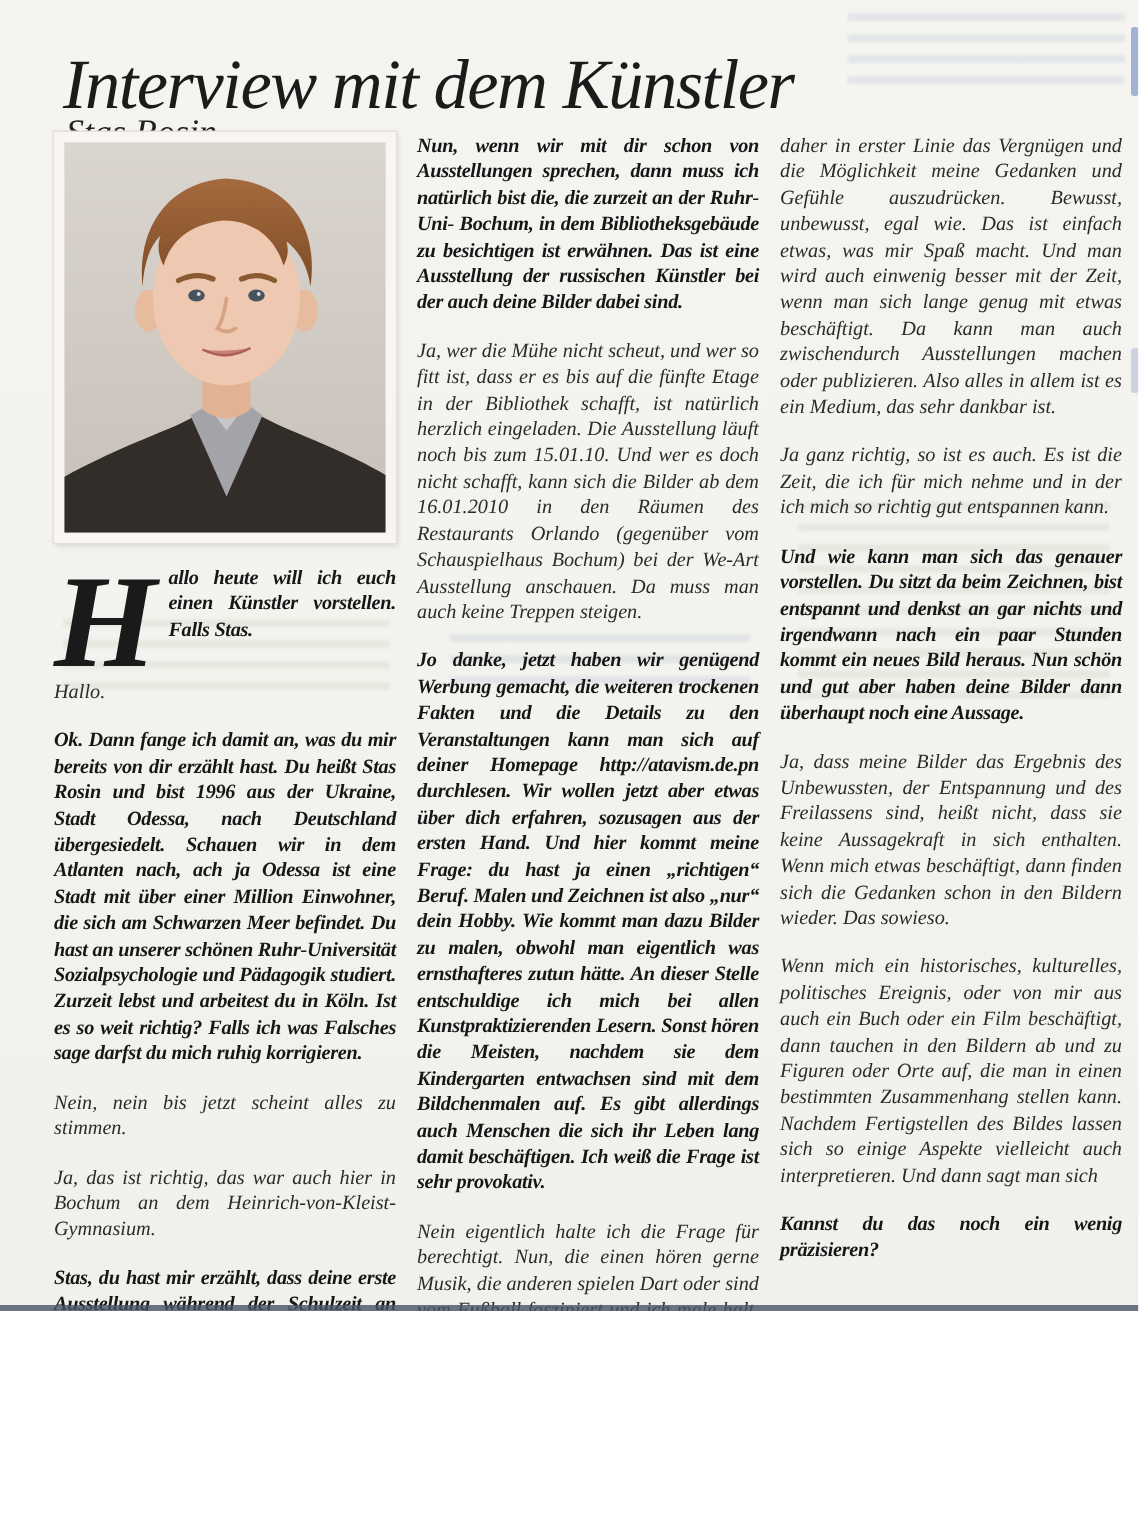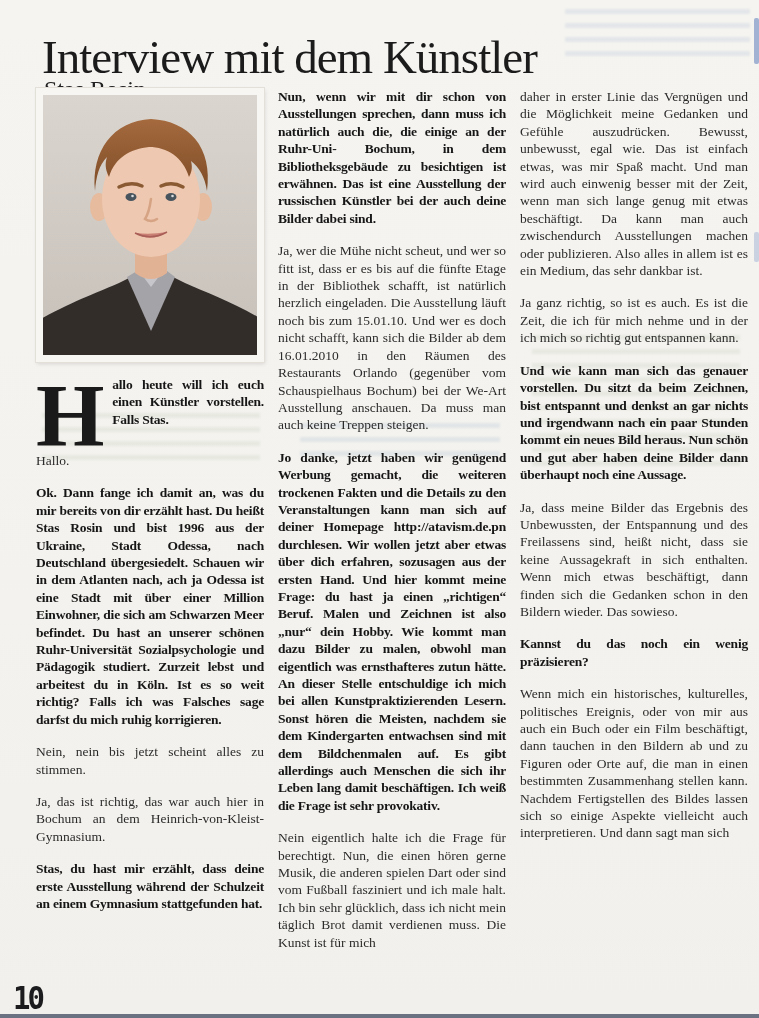--- a/index.html
+++ b/index.html
@@ -1,22 +1,23 @@
 <!DOCTYPE html>
 <html lang="de"><head>
 <meta charset="utf-8">
 <style>
   html,body{margin:0;padding:0;}
   .page{
     position:relative;
-    width:759px;height:1018px;
+    width:759px;height:874px;
     background:linear-gradient(180deg,#f5f4f1 0%,#f3f2ee 60%,#f1f0ec 100%);
     font-family:"Liberation Serif", serif;
     color:#2b2b2b;
     overflow:hidden;
+    font-style:italic;
   }
   
   .title{
     position:absolute;left:42px;top:0px;
     font-size:47px;line-height:1.12;
     letter-spacing:-1px;color:#1b1b1b;font-weight:400;
     white-space:nowrap;
   }
   .subtitle{
     position:absolute;left:44px;top:56px;
@@ -142,31 +143,31 @@
         <span class="dropcap">H</span><span>allo heute will ich euch einen Künstler vorstellen. Falls Stas.</span>
       </p>
       <p class="para clear">Hallo.</p>
       <p class="para bold">Ok. Dann fange ich damit an, was du mir bereits von dir erzählt hast. Du heißt Stas Rosin und bist 1996 aus der Ukraine, Stadt Odessa, nach Deutschland übergesiedelt. Schauen wir in dem Atlanten nach, ach ja Odessa ist eine Stadt mit über einer Million Einwohner, die sich am Schwarzen Meer befindet. Du hast an unserer schönen Ruhr-Universität Sozialpsychologie und Pädagogik studiert. Zurzeit lebst und arbeitest du in Köln. Ist es so weit richtig? Falls ich was Falsches sage darfst du mich ruhig korrigieren.</p>
       <p class="para">Nein, nein bis jetzt scheint alles zu stimmen.</p>
       <p class="para">Ja, das ist richtig, das war auch hier in Bochum an dem Heinrich-von-Kleist-Gymnasium.</p>
       <p class="para bold">Stas, du hast mir erzählt, dass deine erste Ausstellung während der Schulzeit an einem Gymnasium stattgefunden hat.</p>
     </div>
 
     <div class="col">
-      <p class="para bold">Nun, wenn wir mit dir schon von Ausstellungen sprechen, dann muss ich natürlich auch die, die einige an der Ruhr-Uni- Bochum, in dem Bibliotheksgebäude zu besichtigen ist erwähnen. Das ist eine Ausstellung der russischen Künstler bei der auch deine Bilder dabei sind.</p>
+      <p class="para bold">Nun, wenn wir mit dir schon von Ausstellungen sprechen, dann muss ich natürlich bist die, die zurzeit an der Ruhr-Uni- Bochum, in dem Bibliotheksgebäude zu besichtigen ist erwähnen. Das ist eine Ausstellung der russischen Künstler bei der auch deine Bilder dabei sind.</p>
       <p class="para">Ja, wer die Mühe nicht scheut, und wer so fitt ist, dass er es bis auf die fünfte Etage in der Bibliothek schafft, ist natürlich herzlich eingeladen. Die Ausstellung läuft noch bis zum 15.01.10. Und wer es doch nicht schafft, kann sich die Bilder ab dem 16.01.2010 in den Räumen des Restaurants Orlando (gegenüber vom Schauspielhaus Bochum) bei der We-Art Ausstellung anschauen. Da muss man auch keine Treppen steigen.</p>
       <p class="para bold">Jo danke, jetzt haben wir genügend Werbung gemacht, die weiteren trockenen Fakten und die Details zu den Veranstaltungen kann man sich auf deiner Homepage http://atavism.de.pn durchlesen. Wir wollen jetzt aber etwas über dich erfahren, sozusagen aus der ersten Hand. Und hier kommt meine Frage: du hast ja einen „richtigen“ Beruf. Malen und Zeichnen ist also „nur“ dein Hobby. Wie kommt man dazu Bilder zu malen, obwohl man eigentlich was ernsthafteres zutun hätte. An dieser Stelle entschuldige ich mich bei allen Kunstpraktizierenden Lesern. Sonst hören die Meisten, nachdem sie dem Kindergarten entwachsen sind mit dem Bildchenmalen auf. Es gibt allerdings auch Menschen die sich ihr Leben lang damit beschäftigen. Ich weiß die Frage ist sehr provokativ.</p>
       <p class="para">Nein eigentlich halte ich die Frage für berechtigt. Nun, die einen hören gerne Musik, die anderen spielen Dart oder sind vom Fußball fasziniert und ich male halt. Ich bin sehr glücklich, dass ich nicht mein täglich Brot damit verdienen muss. Die Kunst ist für mich</p>
     </div>
 
     <div class="col">
       <p class="para">daher in erster Linie das Vergnügen und die Möglichkeit meine Gedanken und Gefühle auszudrücken. Bewusst, unbewusst, egal wie. Das ist einfach etwas, was mir Spaß macht. Und man wird auch einwenig besser mit der Zeit, wenn man sich lange genug mit etwas beschäftigt. Da kann man auch zwischendurch Ausstellungen machen oder publizieren. Also alles in allem ist es ein Medium, das sehr dankbar ist.</p>
       <p class="para">Ja ganz richtig, so ist es auch. Es ist die Zeit, die ich für mich nehme und in der ich mich so richtig gut entspannen kann.</p>
       <p class="para bold">Und wie kann man sich das genauer vorstellen. Du sitzt da beim Zeichnen, bist entspannt und denkst an gar nichts und irgendwann nach ein paar Stunden kommt ein neues Bild heraus. Nun schön und gut aber haben deine Bilder dann überhaupt noch eine Aussage.</p>
       <p class="para">Ja, dass meine Bilder das Ergebnis des Unbewussten, der Entspannung und des Freilassens sind, heißt nicht, dass sie keine Aussagekraft in sich enthalten. Wenn mich etwas beschäftigt, dann finden sich die Gedanken schon in den Bildern wieder. Das sowieso.</p>
+      <p class="para">Wenn mich ein historisches, kulturelles, politisches Ereignis, oder von mir aus auch ein Buch oder ein Film beschäftigt, dann tauchen in den Bildern ab und zu Figuren oder Orte auf, die man in einen bestimmten Zusammenhang stellen kann. Nachdem Fertigstellen des Bildes lassen sich so einige Aspekte vielleicht auch interpretieren. Und dann sagt man sich</p>
       <p class="para bold">Kannst du das noch ein wenig präzisieren?</p>
-      <p class="para">Wenn mich ein historisches, kulturelles, politisches Ereignis, oder von mir aus auch ein Buch oder ein Film beschäftigt, dann tauchen in den Bildern ab und zu Figuren oder Orte auf, die man in einen bestimmten Zusammenhang stellen kann. Nachdem Fertigstellen des Bildes lassen sich so einige Aspekte vielleicht auch interpretieren. Und dann sagt man sich</p>
     </div>
   </div>
 
   <div class="page-number">10</div>
   <div class="bottom-edge"></div>
 </div>
 
 </body></html>

